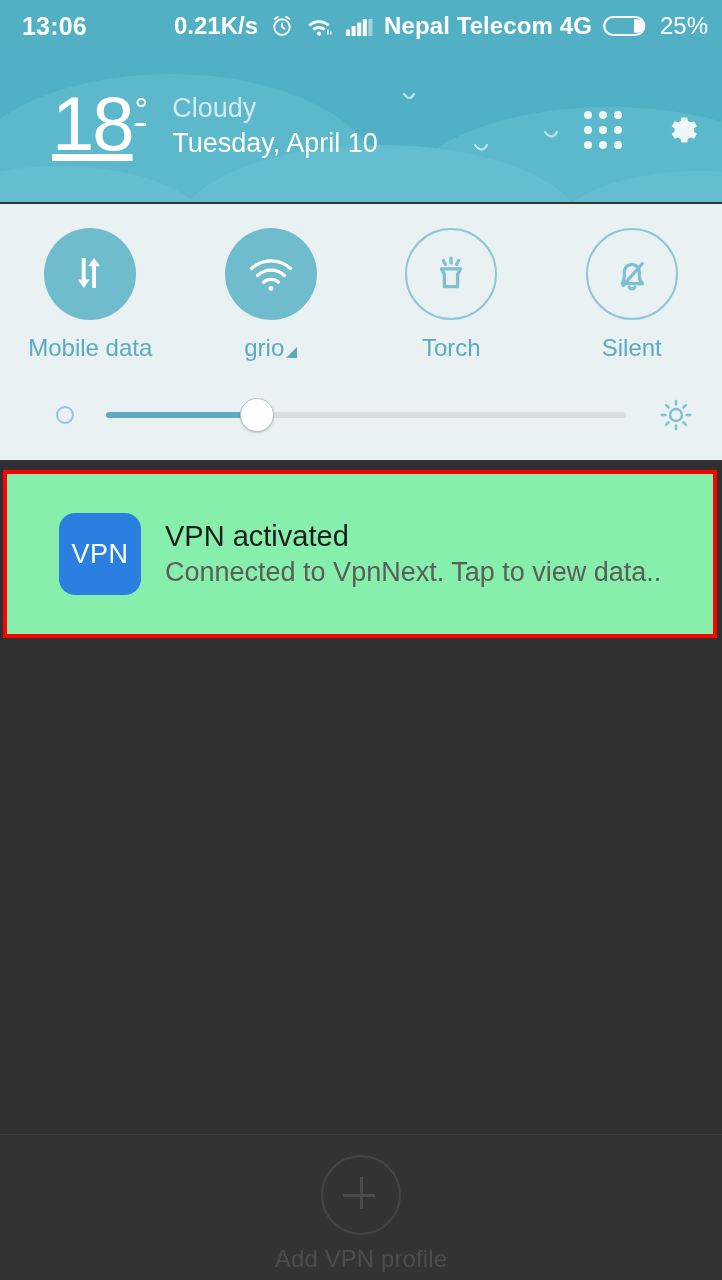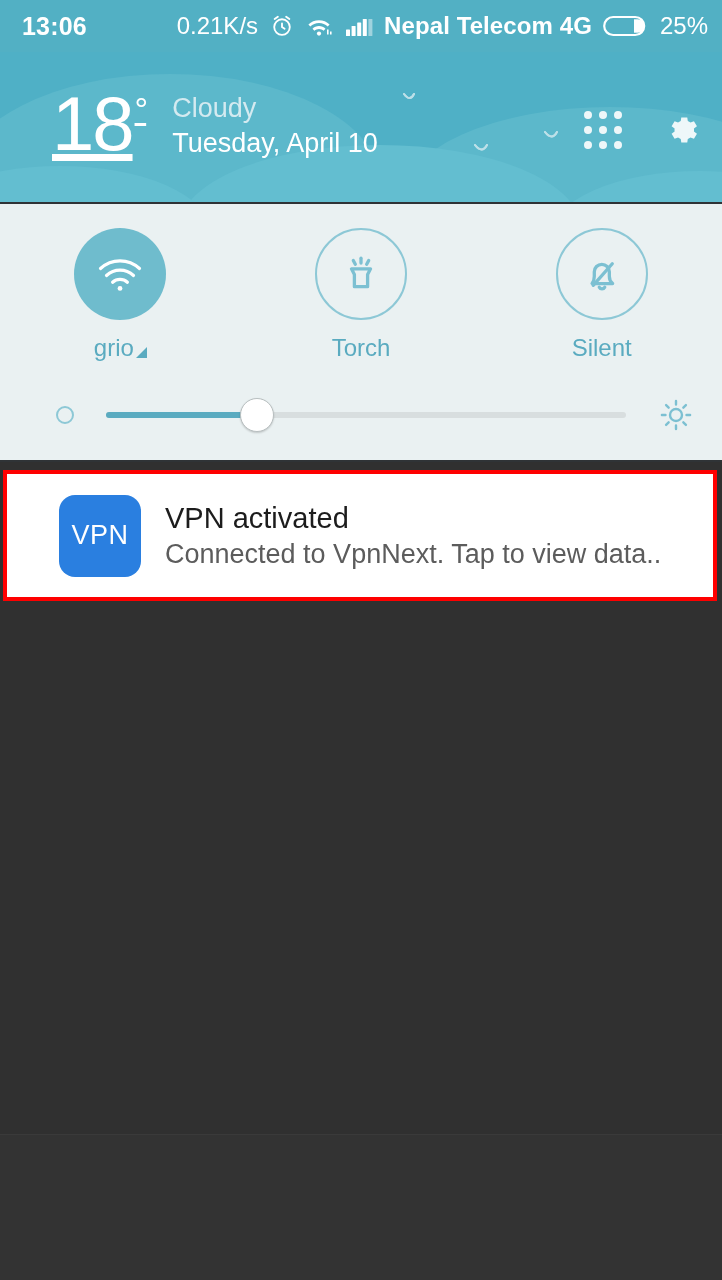--- a/index.html
+++ b/index.html
@@ -98,21 +98,21 @@
     letter-spacing: 0.2px;
   }
   .sb-right {
     margin-left: auto;
     display: flex;
     align-items: center;
     gap: 11px;
   }
   .sb-speed {
     font-size: 24px;
-    font-weight: normal;
+    font-weight: bold;
   }
   .sb-carrier {
     font-size: 24px;
     font-weight: bold;
     letter-spacing: 0.1px;
   }
   .sb-batt-pct {
     font-size: 24px;
     font-weight: normal;
   }
@@ -293,24 +293,24 @@
     box-shadow: 0 1px 2px rgba(0,0,0,0.18);
   }
   .icon-sun { width: 36px; height: 36px; display:block; flex: 0 0 auto; }
 
   
   .notif-wrap {
     position: absolute;
     left: 3px;
     top: 470px;
     width: 714px;
-    height: 131px;
+    height: 168px;
     border: 4px solid #fe0000;
     box-sizing: border-box;
-    background: #ffffff;
+    background: #86efac;
   }
   .notif {
     display: flex;
     align-items: center;
     height: 100%;
     padding: 0 20px 0 52px;
     box-sizing: border-box;
   }
   .notif-icon {
     width: 82px;
@@ -342,20 +342,24 @@
     white-space: nowrap;
   }
 </style>
 </head>
 <body>
 
 <div id="screen">
 
   <div class="bg-page">
     <div class="bg-page-lower"></div>
+    <div class="add-vpn-wrap">
+      <div class="add-vpn-circle"></div>
+      <div class="add-vpn-label">Add VPN profile</div>
+    </div>
   </div>
 
   <div class="shade">
 
     <div class="statusbar">
       <div class="sb-clock">13:06</div>
       <div class="sb-right">
         <div class="sb-speed">0.21K/s</div>
 
         <span>
@@ -444,20 +448,31 @@
               <path d="M12 8.3a3.7 3.7 0 1 0 0 7.4 3.7 3.7 0 0 0 0-7.4zm9.3 4.7.05-1 -.05-1 2-1.5-2-3.4-2.3.9a7.6 7.6 0 0 0-1.8-1l-.35-2.4h-4l-.35 2.4a7.6 7.6 0 0 0-1.8 1l-2.3-.9-2 3.4 2 1.5-.05 1 .05 1-2 1.5 2 3.4 2.3-.9c.55.42 1.15.76 1.8 1l.35 2.4h4l.35-2.4c.65-.25 1.25-.59 1.8-1l2.3.9 2-3.4z"></path>
             </svg>
           </span>
         </div>
       </div>
     </div>
 
     <div class="qs-panel">
       <div class="qs-toggles">
 
+        <div class="qs-item">
+          <div class="qs-circle on">
+            <svg class="icon-data" viewBox="0 0 24 24" fill="#ffffff">
+              <path d="M8.6 3.4 5.2 8.2h2.3v12.4h2.2V8.2h2.3z" transform="translate(0.4,0) scale(0.95) rotate(180 8.6 12)"></path>
+              <path d="M15.6 3.4 12.2 8.2h2.3v12.4h2.2V8.2h2.3z" transform="translate(-0.6,0) scale(0.95)"></path>
+            </svg>
+          </div>
+          <div class="qs-label">
+            <span>Mobile data</span>
+          </div>
+        </div>
 
         <div class="qs-item">
           <div class="qs-circle on">
             <svg class="icon-wifi" viewBox="0 0 50 40" fill="none" stroke="#ffffff" stroke-width="3.2" stroke-linecap="round">
               <path d="M5.5 14.5C10.8 9.6 17.6 6.8 25 6.8s14.2 2.8 19.5 7.7"></path>
               <path d="M11.5 21.5c3.7-3.4 8.4-5.3 13.5-5.3s9.8 1.9 13.5 5.3"></path>
               <path d="M17.6 28.3c2.1-1.9 4.7-2.9 7.4-2.9s5.3 1 7.4 2.9"></path>
               <circle cx="25" cy="34.4" r="2.4" fill="#ffffff" stroke="none"></circle>
             </svg>
           </div>

